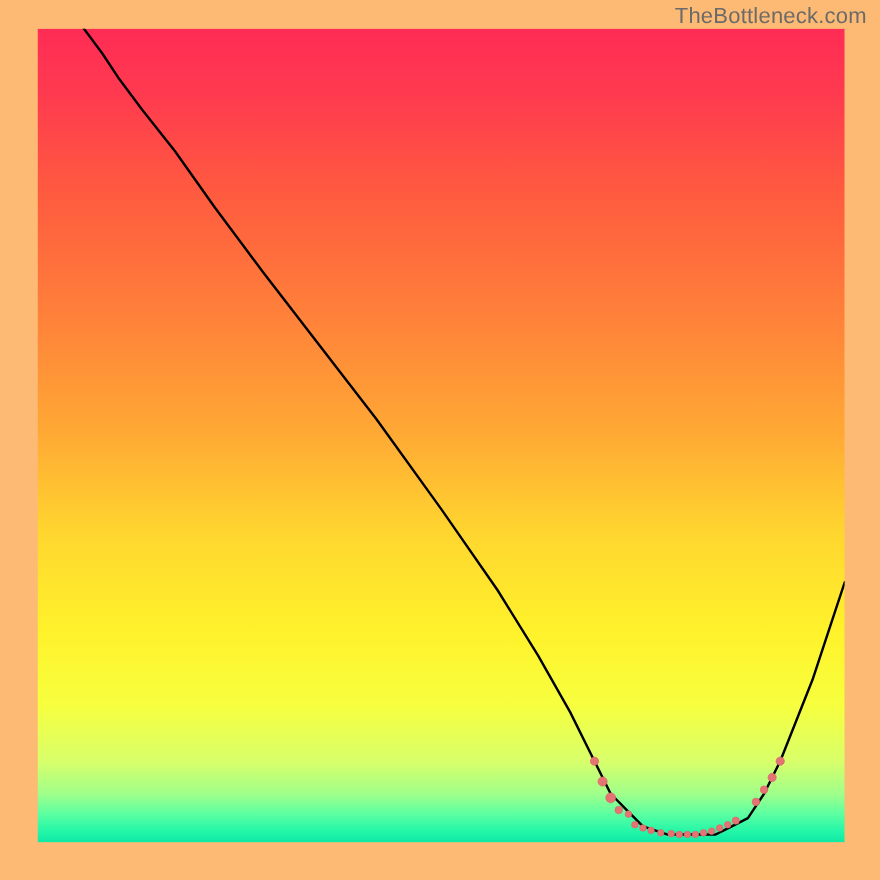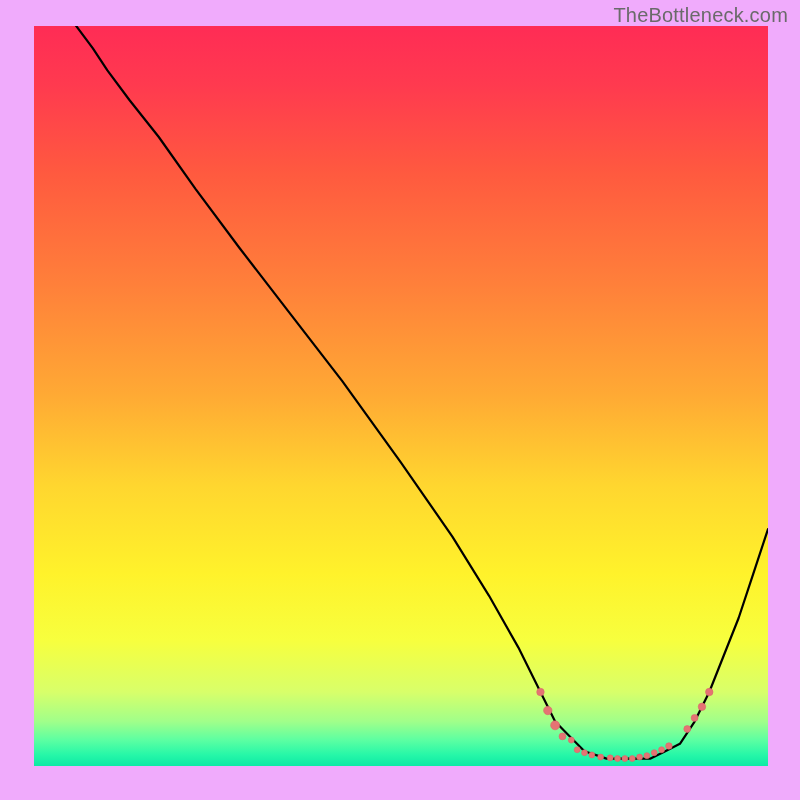--- a/index.html
+++ b/index.html
@@ -10,21 +10,21 @@
     background: #000000;
     overflow: hidden;
     font-family: Arial, Helvetica, sans-serif;
   }
   .frame {
     position: absolute;
     top: 0;
     left: 0;
     width: 800px;
     height: 800px;
-    background: #f0abfc;
+    background: #fdba74;
   }
   .watermark {
     position: absolute;
     top: 4px;
     right: 12px;
     color: #6a6a6a;
     font-size: 20px;
     font-weight: 400;
     letter-spacing: 0.2px;
     z-index: 10;

